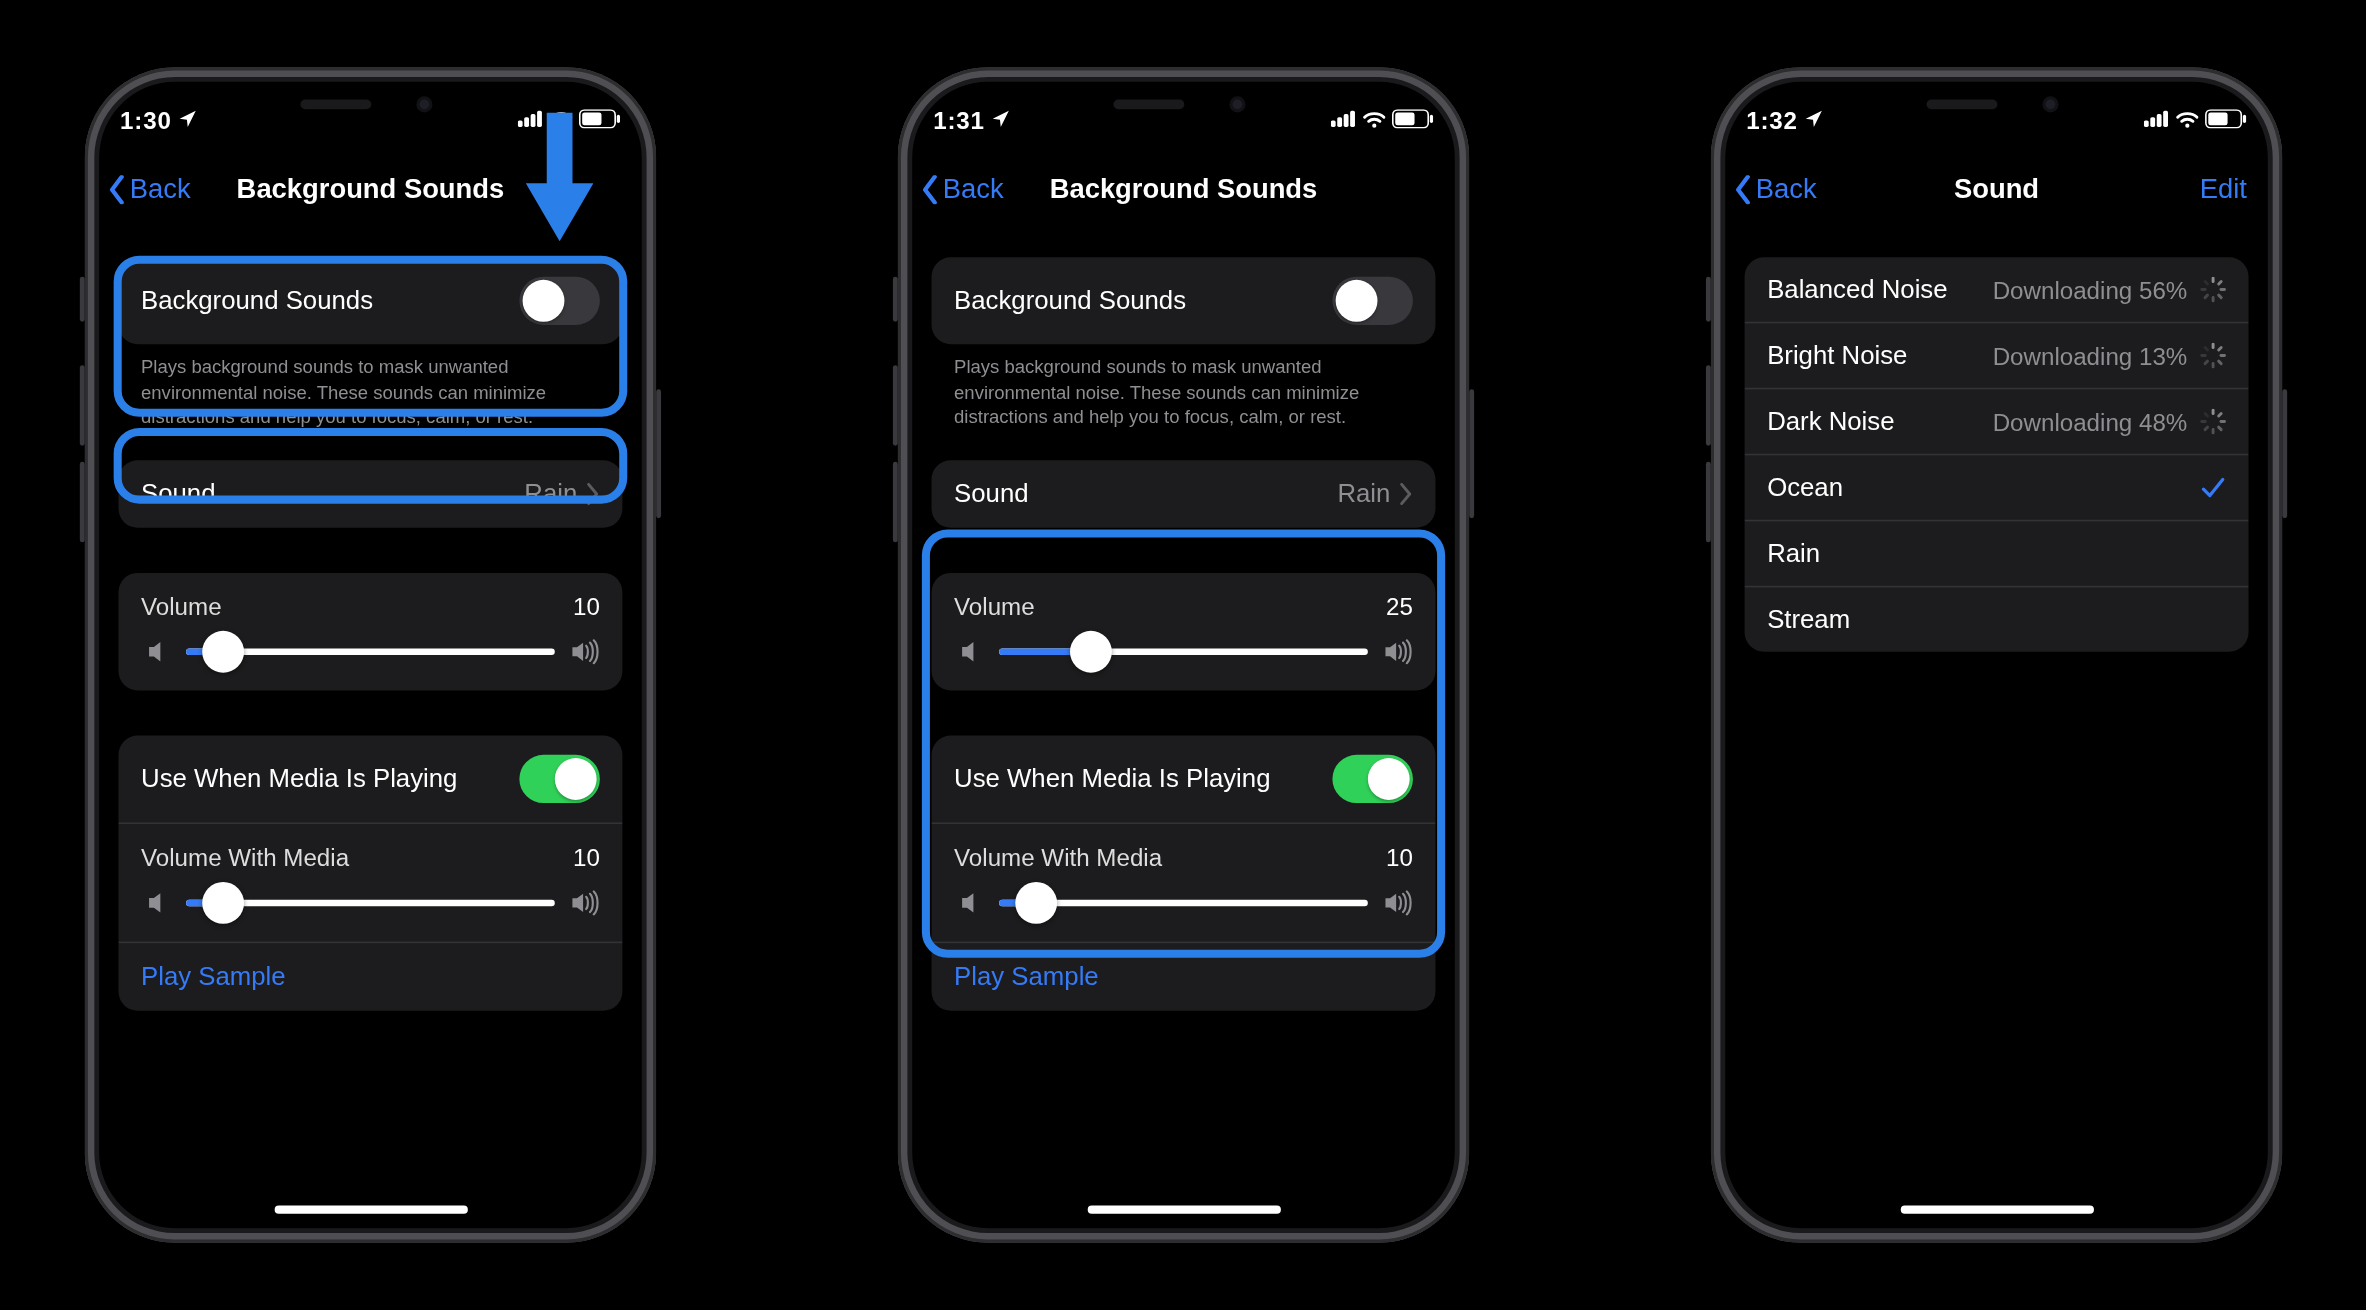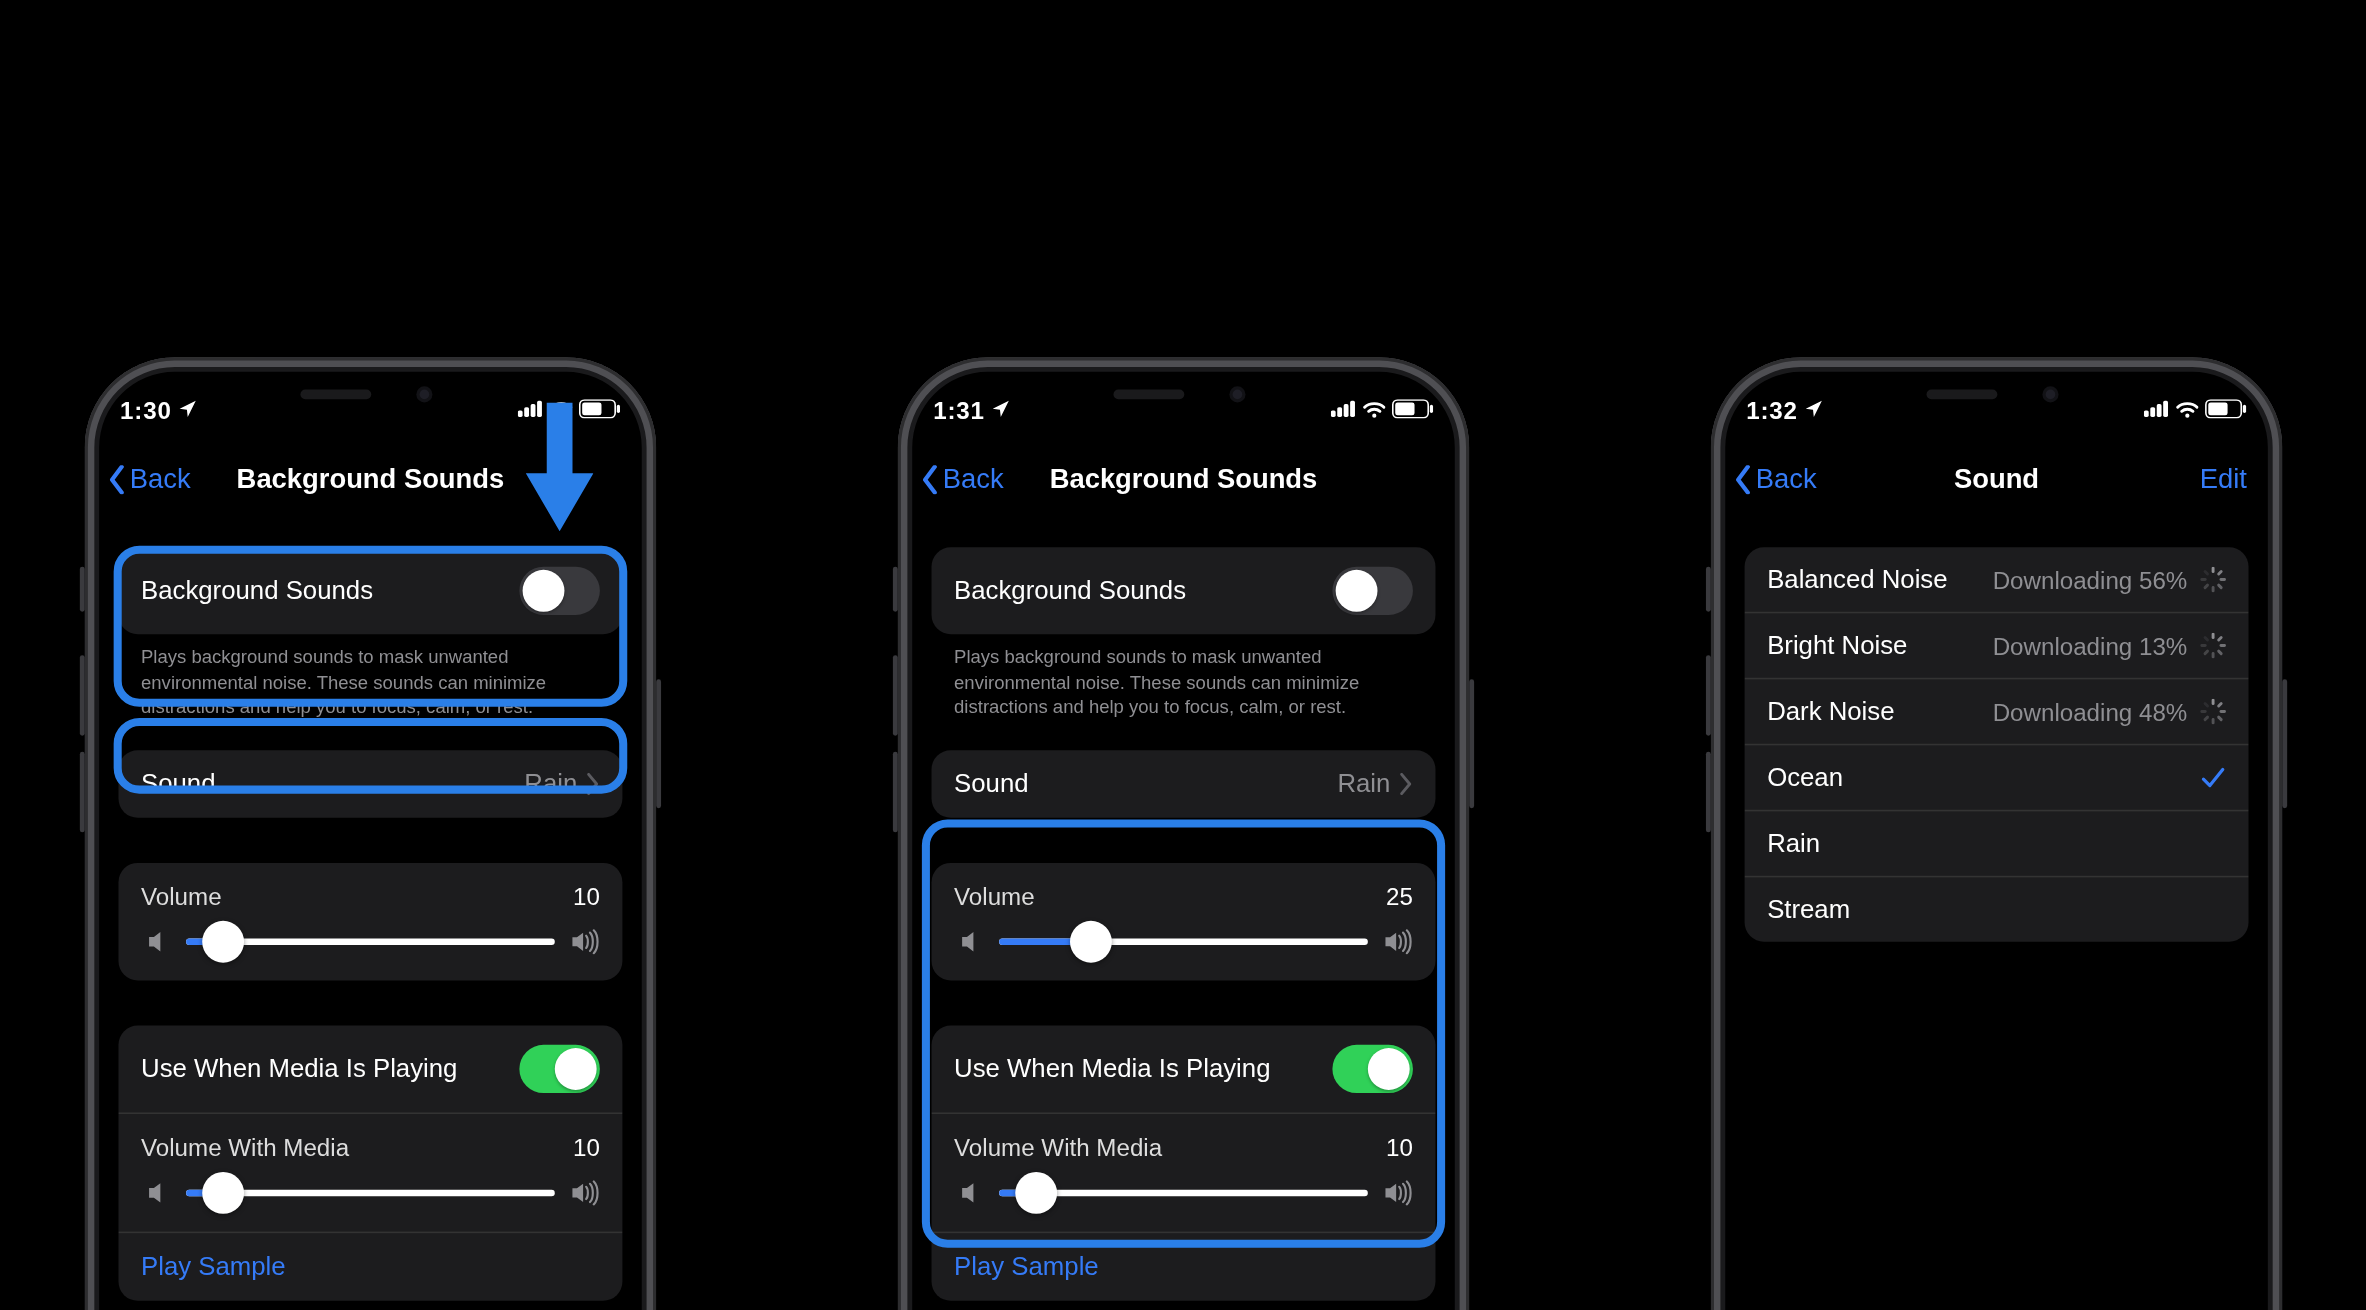--- a/index.html
+++ b/index.html
@@ -11,21 +11,21 @@
     font-family: -apple-system, "SF Pro Text", "Helvetica Neue", Arial, sans-serif;
     -webkit-font-smoothing: antialiased;
     overflow: hidden;
   }
 
   .stage-outer {
     position: absolute;
     left: 0; top: 0;
     width: 2366px; height: 1310px;
     display: flex;
-    align-items: flex-end;
+    align-items: center;
     justify-content: center;
   }
 
   .phones {
     display: flex;
     gap: 150px;
     transform: scale(1.61);
   }
 
   

